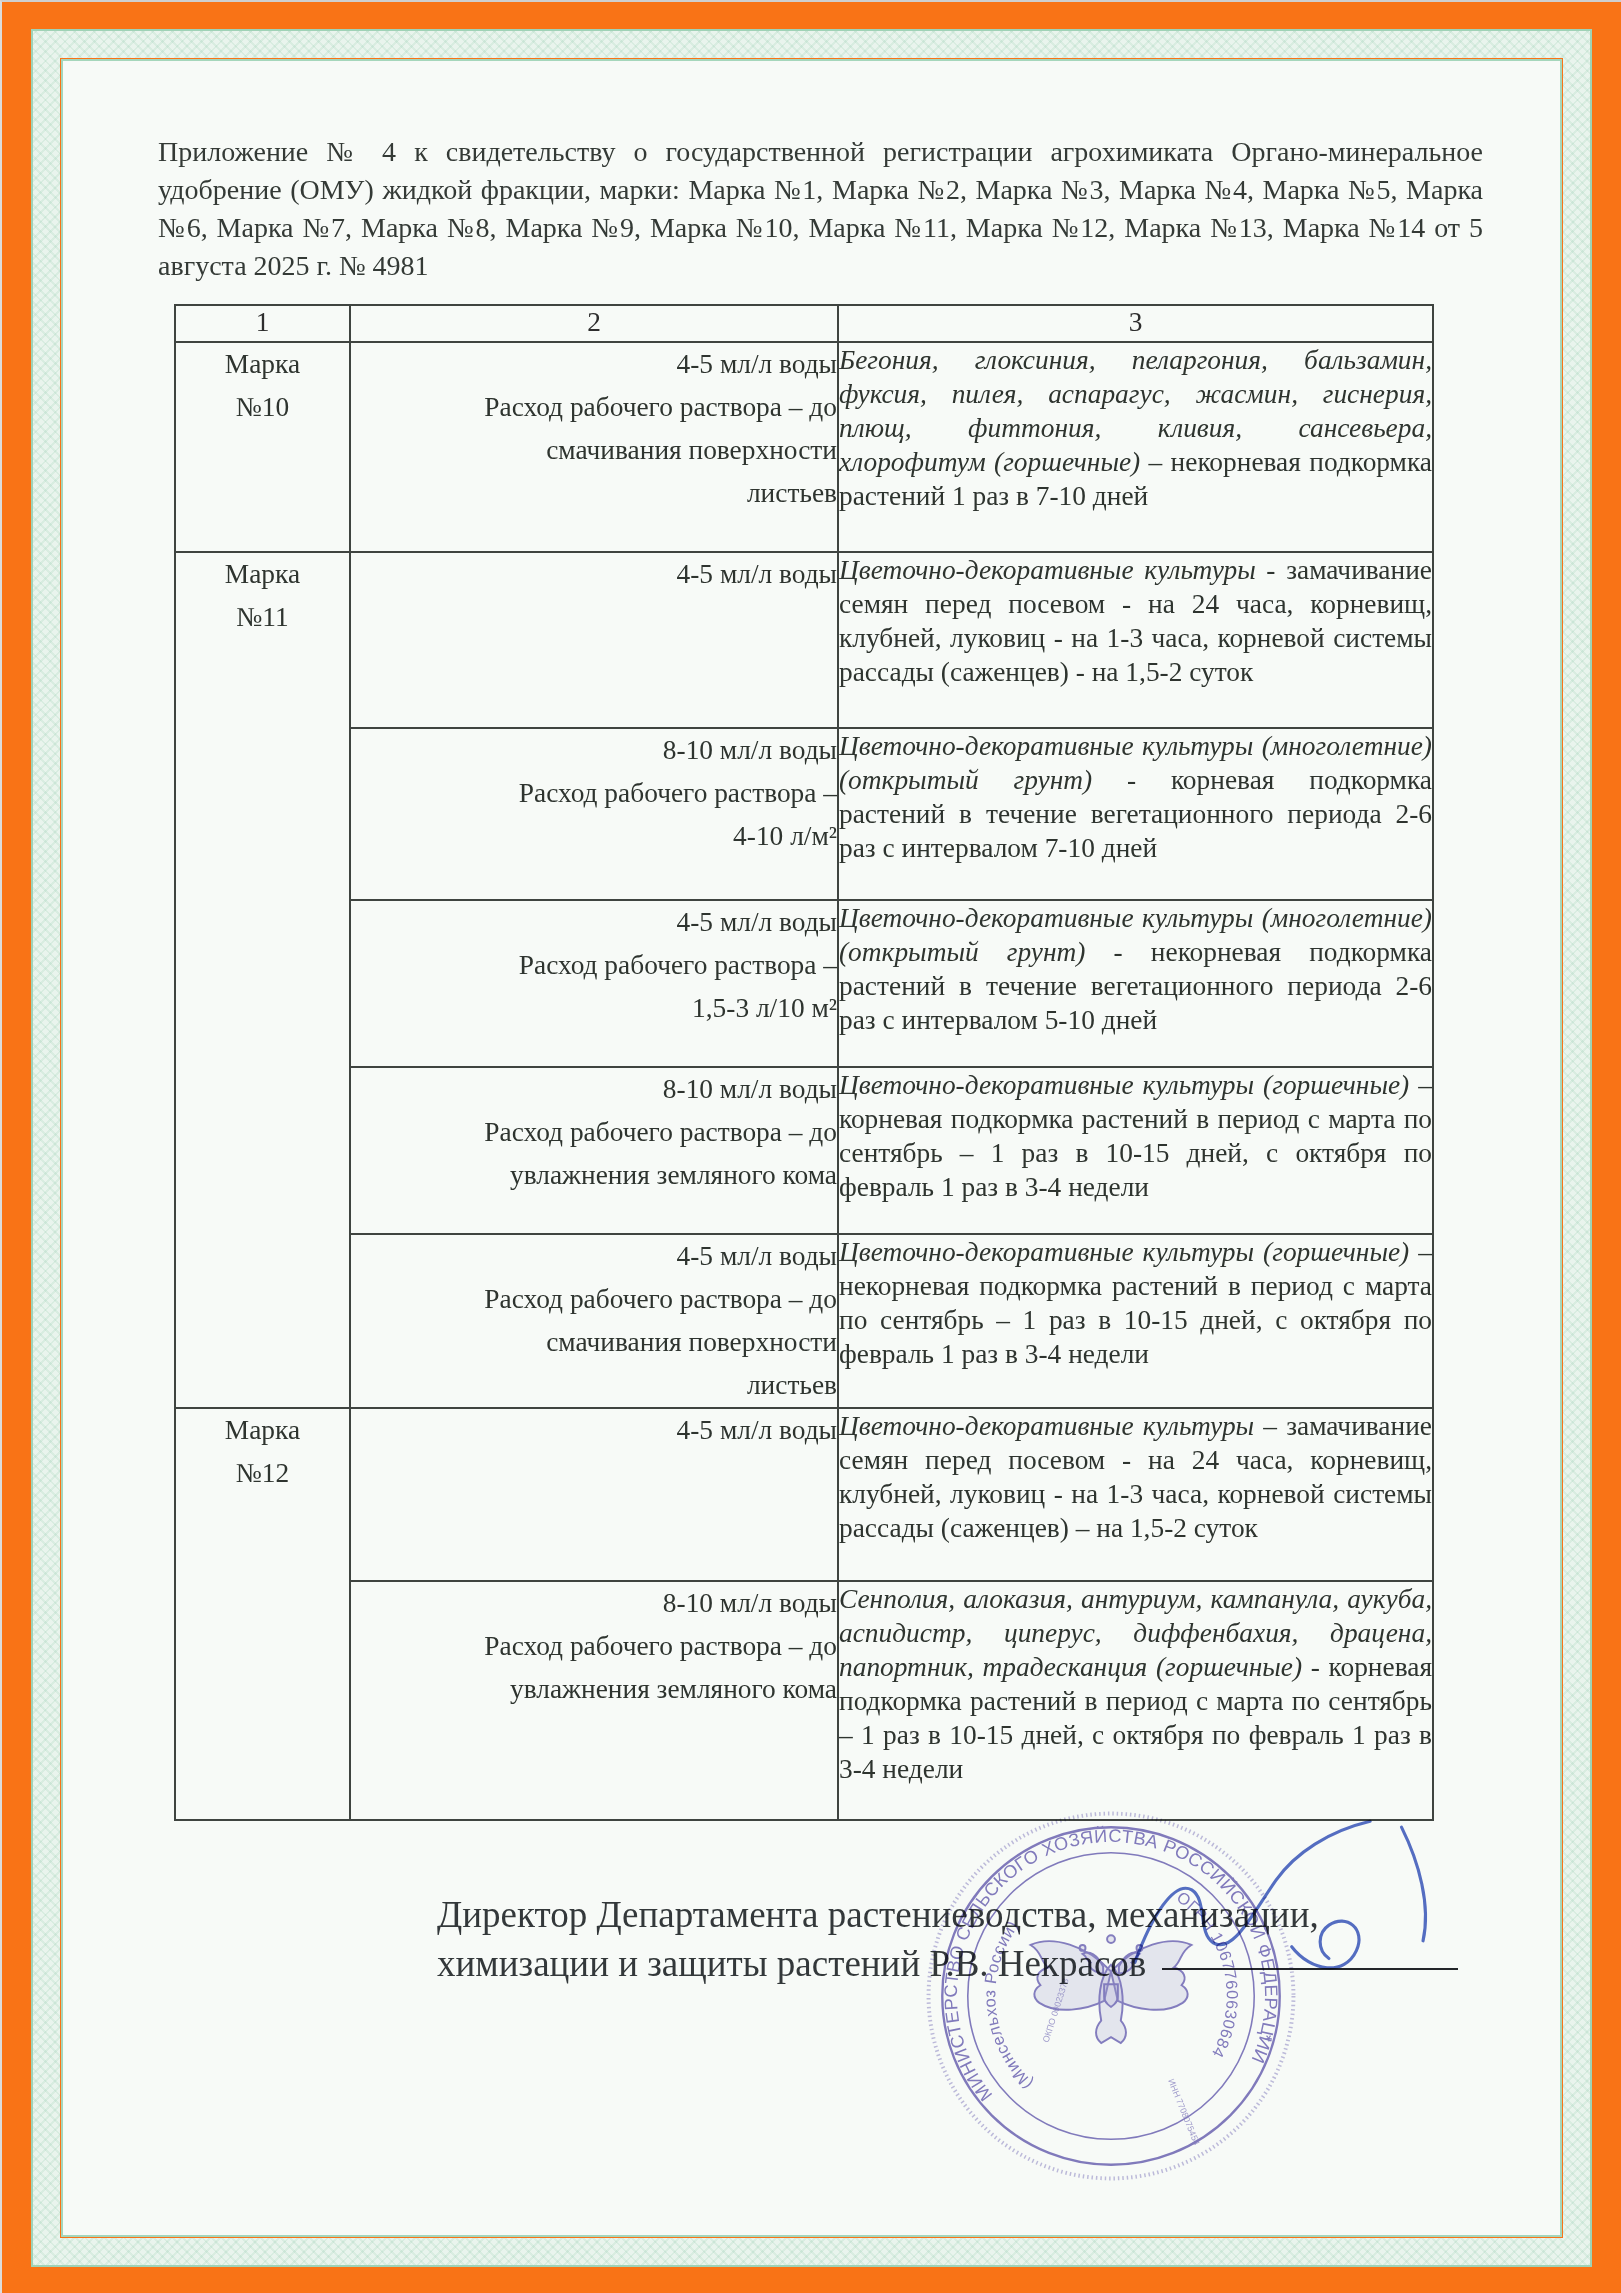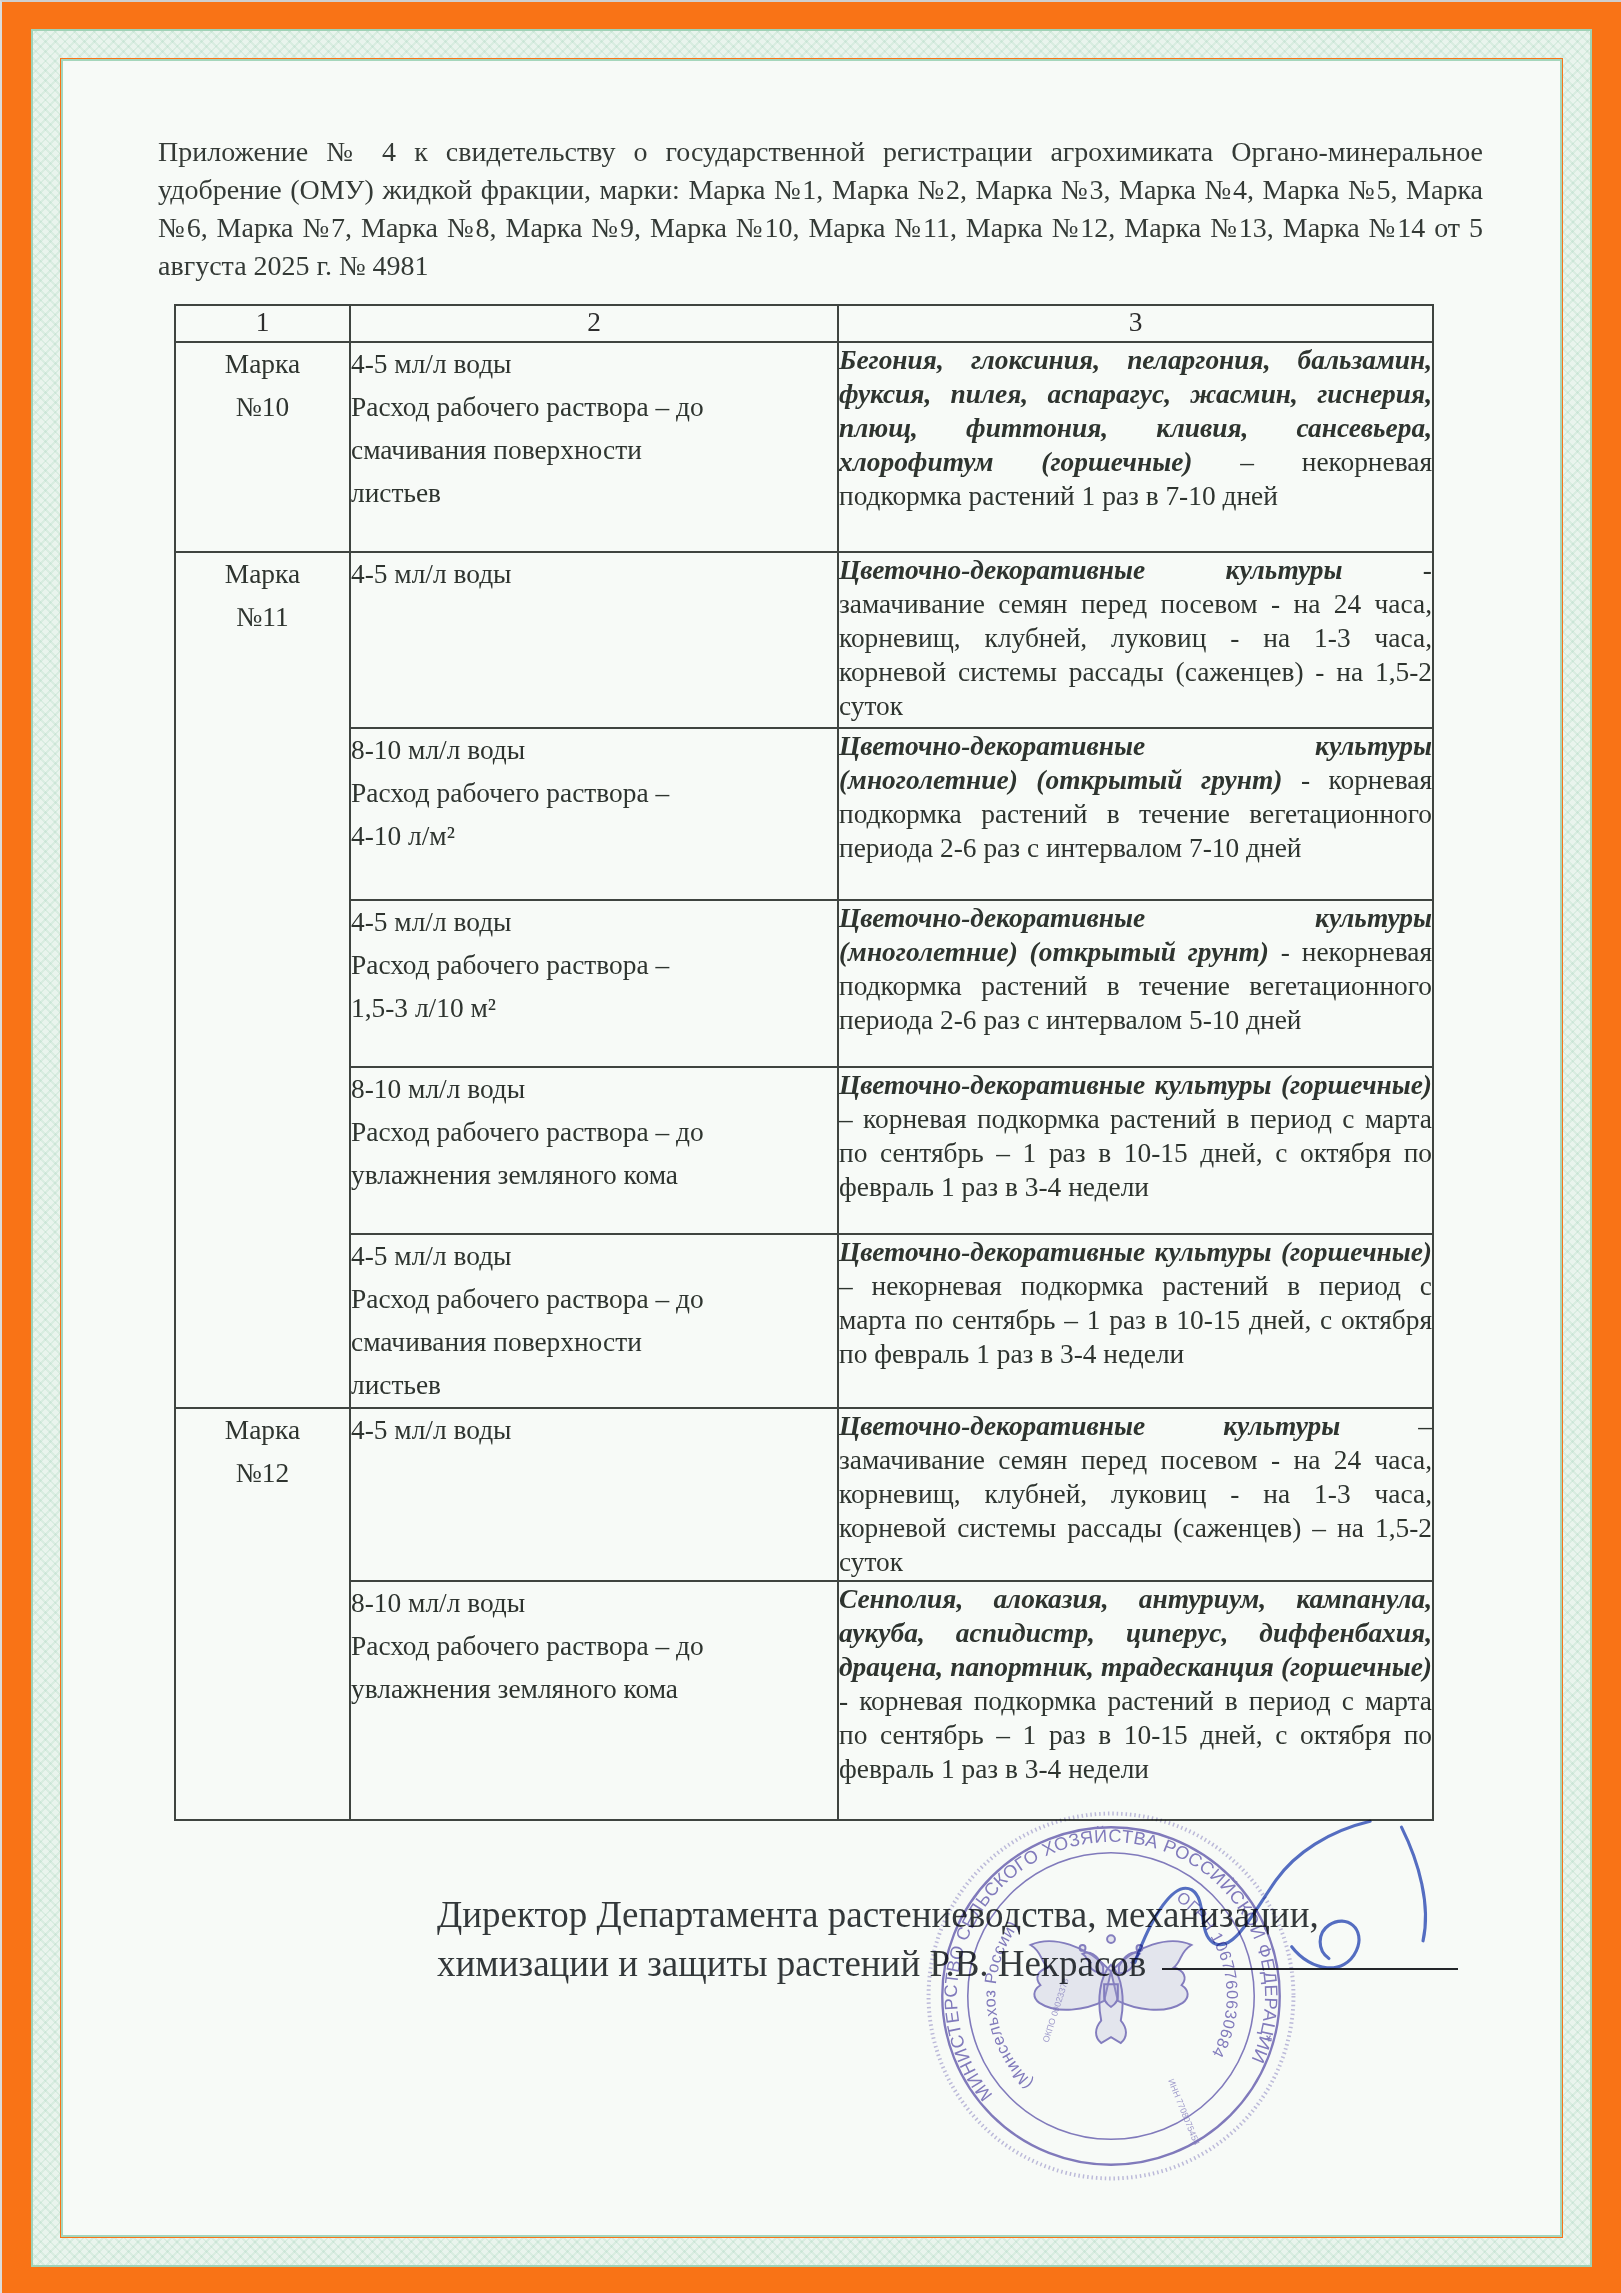--- a/index.html
+++ b/index.html
@@ -19,23 +19,23 @@
   .frame-inner{position:absolute;left:61px;top:59px;right:59px;bottom:57px;border:2px solid #a5d6bb;background:#f7faf7;}
 
   .doc-header{position:absolute;left:158px;top:133px;width:1325px;margin:0;
         font-size:28px;line-height:38px;text-align:justify;color:#343a36;}
 
   table.app-table{position:absolute;left:174px;top:304px;width:1259px;
         border-collapse:collapse;table-layout:fixed;}
   table.app-table td{border:2px solid #3f4440;vertical-align:top;padding:0;}
   td.colhead{height:33px;text-align:center;font-size:27.4px;line-height:33px;color:#2d2d2d;}
   td.mark{text-align:center;font-size:27.4px;line-height:43px;white-space:pre-line;padding-top:2px;color:#2e342f;}
-  td.dose{text-align:left;font-size:27.4px;line-height:43px;white-space:pre-line;padding:2px 9.8px 0;color:#2e342f;}
+  td.dose{text-align:right;font-size:27.4px;line-height:43px;white-space:pre-line;padding:2px 9.8px 0;color:#2e342f;}
   td.crops{font-size:27.4px;line-height:34px;text-align:justify;padding:1px 7.8px 0 9.8px;color:#2e342f;}
-  td.crops .it{font-style:italic;font-weight:bold;}
+  td.crops .it{font-style:italic;}
 
   .sig-block{position:absolute;left:437px;top:1890px;margin:0;font-size:37px;line-height:49px;
         white-space:pre-line;color:#33383a;}
   .sig-line{position:absolute;left:1162px;top:1968px;width:296px;border-top:2px solid #23262a;}
 
   .stamp{position:absolute;left:905px;top:1790px;mix-blend-mode:multiply;opacity:.93;}
   .stamp text{font-family:"Liberation Sans", sans-serif;fill:#7b72bd;}
   .handwriting{position:absolute;left:0;top:0;mix-blend-mode:multiply;pointer-events:none;}
 </style>
 </head>

